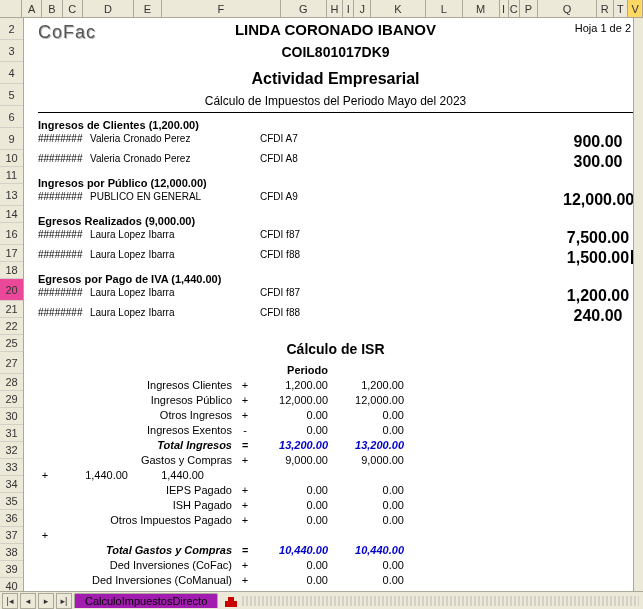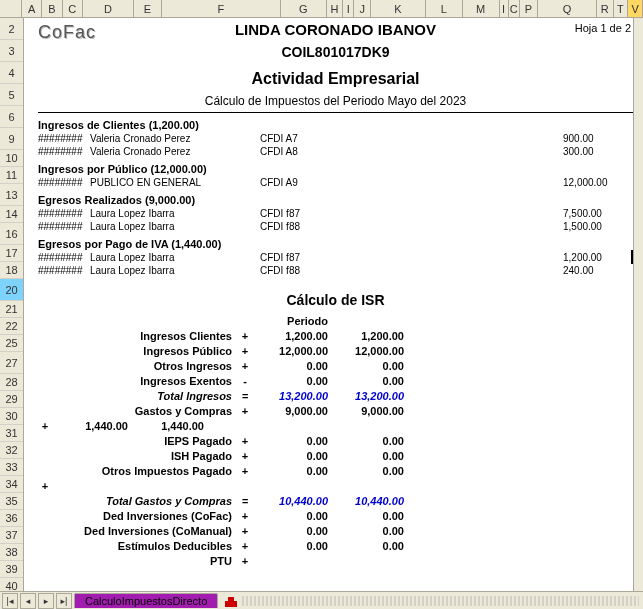--- a/index.html
+++ b/index.html
@@ -10,46 +10,46 @@
   .colhdr { display:flex; height:18px; background:#ece9d8; border-bottom:1px solid #aca899; font-size:11px; }
   .colhdr .rowhdrspace { width:24px; border-right:1px solid #aca899; background:#ece9d8; }
   .colhdr .cell { border-right:1px solid #aca899; text-align:center; line-height:18px; color:#333; }
   .colhdr .sel { background:#ffd763; }
 
   
   .main { position:absolute; top:18px; left:0; right:0; bottom:18px; display:flex; }
   .rownums { width:24px; background:#ece9d8; border-right:1px solid #aca899; font-size:11px; color:#333; }
   .rownums div { height:17px; line-height:17px; text-align:center; border-bottom:1px solid #d4d0c8; }
   .rownums div.tall { height:22px; line-height:22px; }
-  .rownums div.sel { background:#7dd3fc; }
+  .rownums div.sel { background:#ec4899; }
 
   .sheet { flex:1; position:relative; padding:4px 10px 0 14px; overflow:hidden; }
 
   .logo { font-family: "Arial Black", Arial, sans-serif; font-size:18px; letter-spacing:1px; color:#555; text-shadow:1px 1px 0 #bbb; }
   .fecha { font-size:11px; margin-top:4px; }
   .title1 { font-size:15px; font-weight:bold; text-align:center; margin-top:-22px; }
   .title2 { font-size:14px; font-weight:bold; text-align:center; margin-top:6px; }
   .title3 { font-size:16px; font-weight:bold; text-align:center; margin-top:10px; }
   .title4 { font-size:12px; text-align:center; margin-top:6px; }
   .pageno { position:absolute; top:4px; right:12px; font-size:11px; }
 
   .hr { border-top:1.5px solid #000; margin:4px 0; }
 
   .secthdr { font-size:11px; font-weight:bold; margin-top:6px; }
   .line { display:flex; font-size:10px; margin-top:2px; }
   .line .c1 { width:52px; }
   .line .c2 { width:170px; }
   .line .c3 { width:90px; }
   .line .spacer { flex:1; }
-  .line .amt { width:70px; text-align:left; font-size:10px; }
+  .line .amt { width:70px; text-align:center; font-size:16px;font-weight:bold; }
 
   .isrTitle { font-size:14px; font-weight:bold; text-align:center; margin-top:16px; width:300px; margin-left:auto; margin-right:auto; position:relative; }
   
   .isrTable { margin: 6px auto 0 auto; font-size:11px; }
-  .isrTable .r { display:flex; height:15px; line-height:15px;font-weight:bold; }
+  .isrTable .r { display:flex; height:15px; line-height:15px; }
   .isrTable .lbl { width:200px; text-align:right; padding-right:6px; }
   .isrTable .op  { width:14px; text-align:center; }
   .isrTable .v1  { width:76px; text-align:right; }
   .isrTable .v2  { width:76px; text-align:right; }
   .isrTable .hdr { font-weight:bold; }
   .isrTable .tot { font-weight:bold;font-style:italic; }
   .blue { color:#0000cc; }
 
   
   .tabbar { position:absolute; left:0; right:0; bottom:0; height:18px; background:#ece9d8; border-top:1px solid #aca899; display:flex; align-items:center; font-size:11px; }

